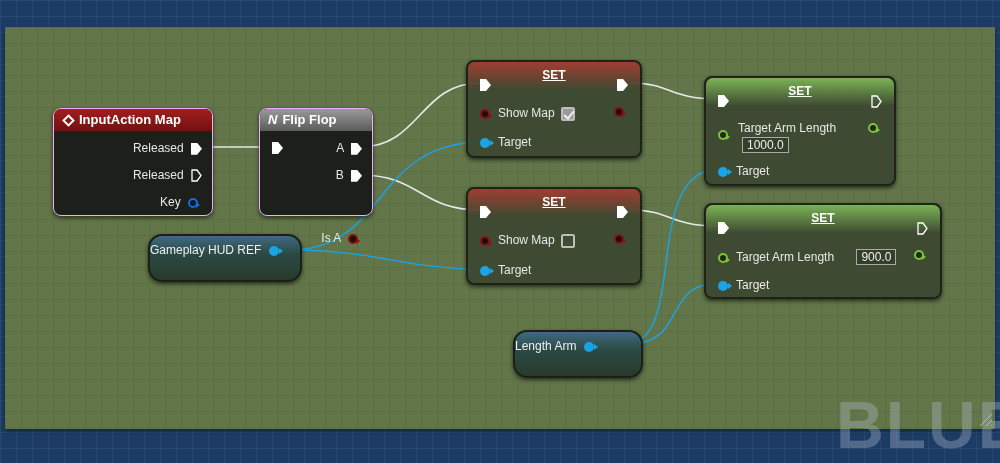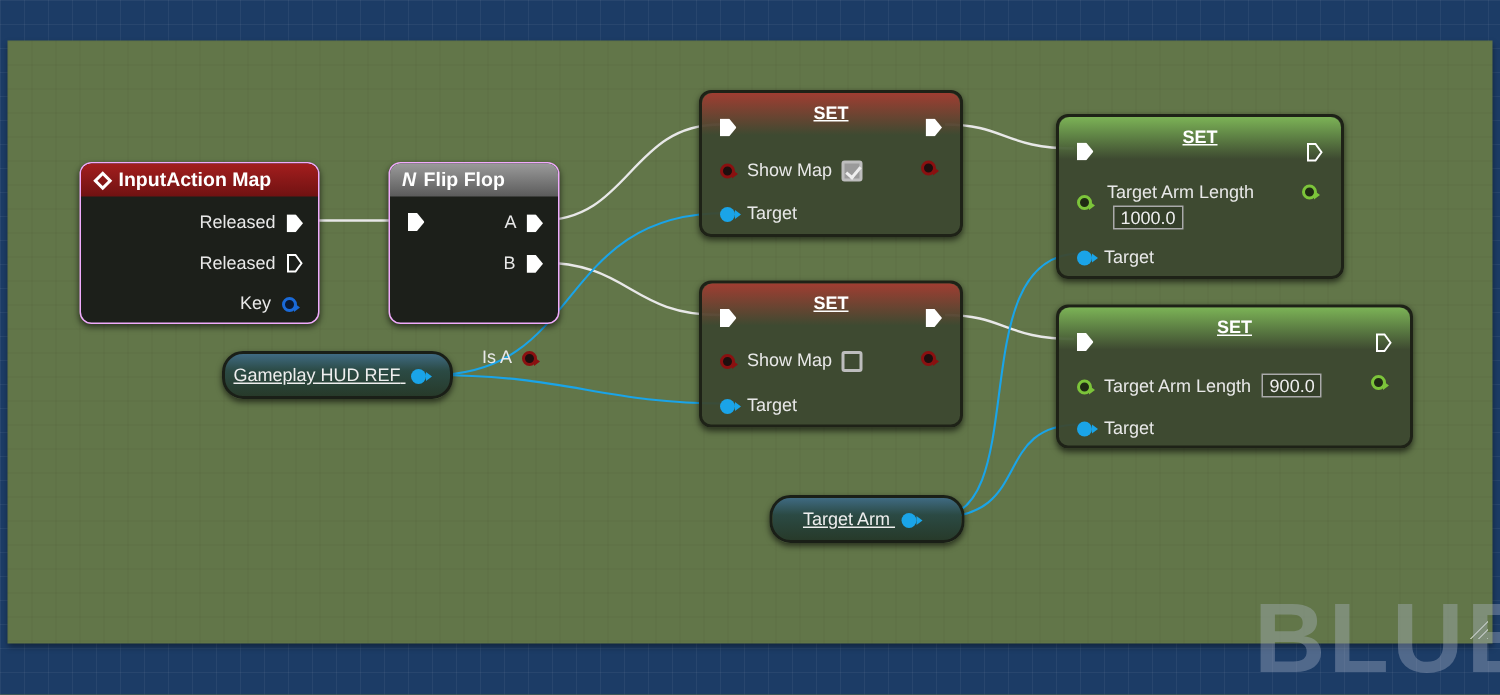--- a/index.html
+++ b/index.html
@@ -88,24 +88,24 @@
   .checkbox.checked { background: #9a9a9a; }
   .checkbox.checked::after {
     content: ""; position: absolute; left: 3px; top: 0px; width: 4px; height: 8px;
     border-right: 2px solid #eee; border-bottom: 2px solid #eee; transform: rotate(40deg);
   }
   .num-field {
     display: inline-block; border: 1px solid #aaa; padding: 0 4px; font-size: 12px; line-height: 14px;
     color: #eee; background: rgba(0,0,0,0.15);
   }
   .var-node {
-    position: absolute; height: 32px; border-radius: 14px;
+    position: absolute; height: 48px; border-radius: 14px;
     background: linear-gradient(#3f6a82 0%, #2b4a44 40%, #273a2a 100%);
     border: 2px solid #1a1f17; box-shadow: 0 2px 4px rgba(0,0,0,0.6);
-    color: #eee; font-size: 12px; line-height: 28px; text-align: center; padding-right: 10px; text-decoration: underline;
+    color: #eee; font-size: 12px; line-height: 28px; text-align: left; padding-right: 10px;
   }
 </style>
 </head>
 <body>
 
 <div class="comment-box">
   <div class="resize-handle"></div>
 </div>
 
 <div class="watermark">BLUEPRINT</div>
@@ -207,29 +207,29 @@
 </div>
 
 <div class="node set" style="left:704px; top:203px; width:238px; height:96px;">
   <div class="set-header set-green">SET</div>
   <span class="exec" style="position:absolute; left:12px; top:17px;"></span>
   <svg width="11" height="13" style="position:absolute; right:12px; top:17px;">
       <path d="M1 1 H6 L10 6.5 L6 12 H1 Z" fill="none" stroke="#fff" stroke-width="1.3"></path>
     </svg>
   <div class="row" style="left:12px; top:44px;">
     <span class="pin green-hollow" style="margin-right:8px;"></span><span>Target Arm Length</span>
-    <span class="num-field" style="margin-left:4px;">900.0</span>
+    <span class="num-field" style="margin-left:19px;">900.0</span>
   </div>
   <span class="pin green-hollow" style="position:absolute; right:16px; top:45px;"></span>
   <div class="row" style="left:12px; top:73px;">
     <span class="pin blue" style="margin-right:8px;"></span><span>Target</span>
   </div>
 </div>
 
 <div class="var-node" style="left:148px; top:234px; width:154px;">
   <span>Gameplay HUD REF</span>
   <span class="pin blue" style="margin-left:4px;"></span>
 </div>
 
 <div class="var-node" style="left:513px; top:330px; width:130px;">
-  <span>Target Arm</span>
+  <span>Length Arm</span>
   <span class="pin blue" style="margin-left:4px;"></span>
 </div>
 
 </body></html>

